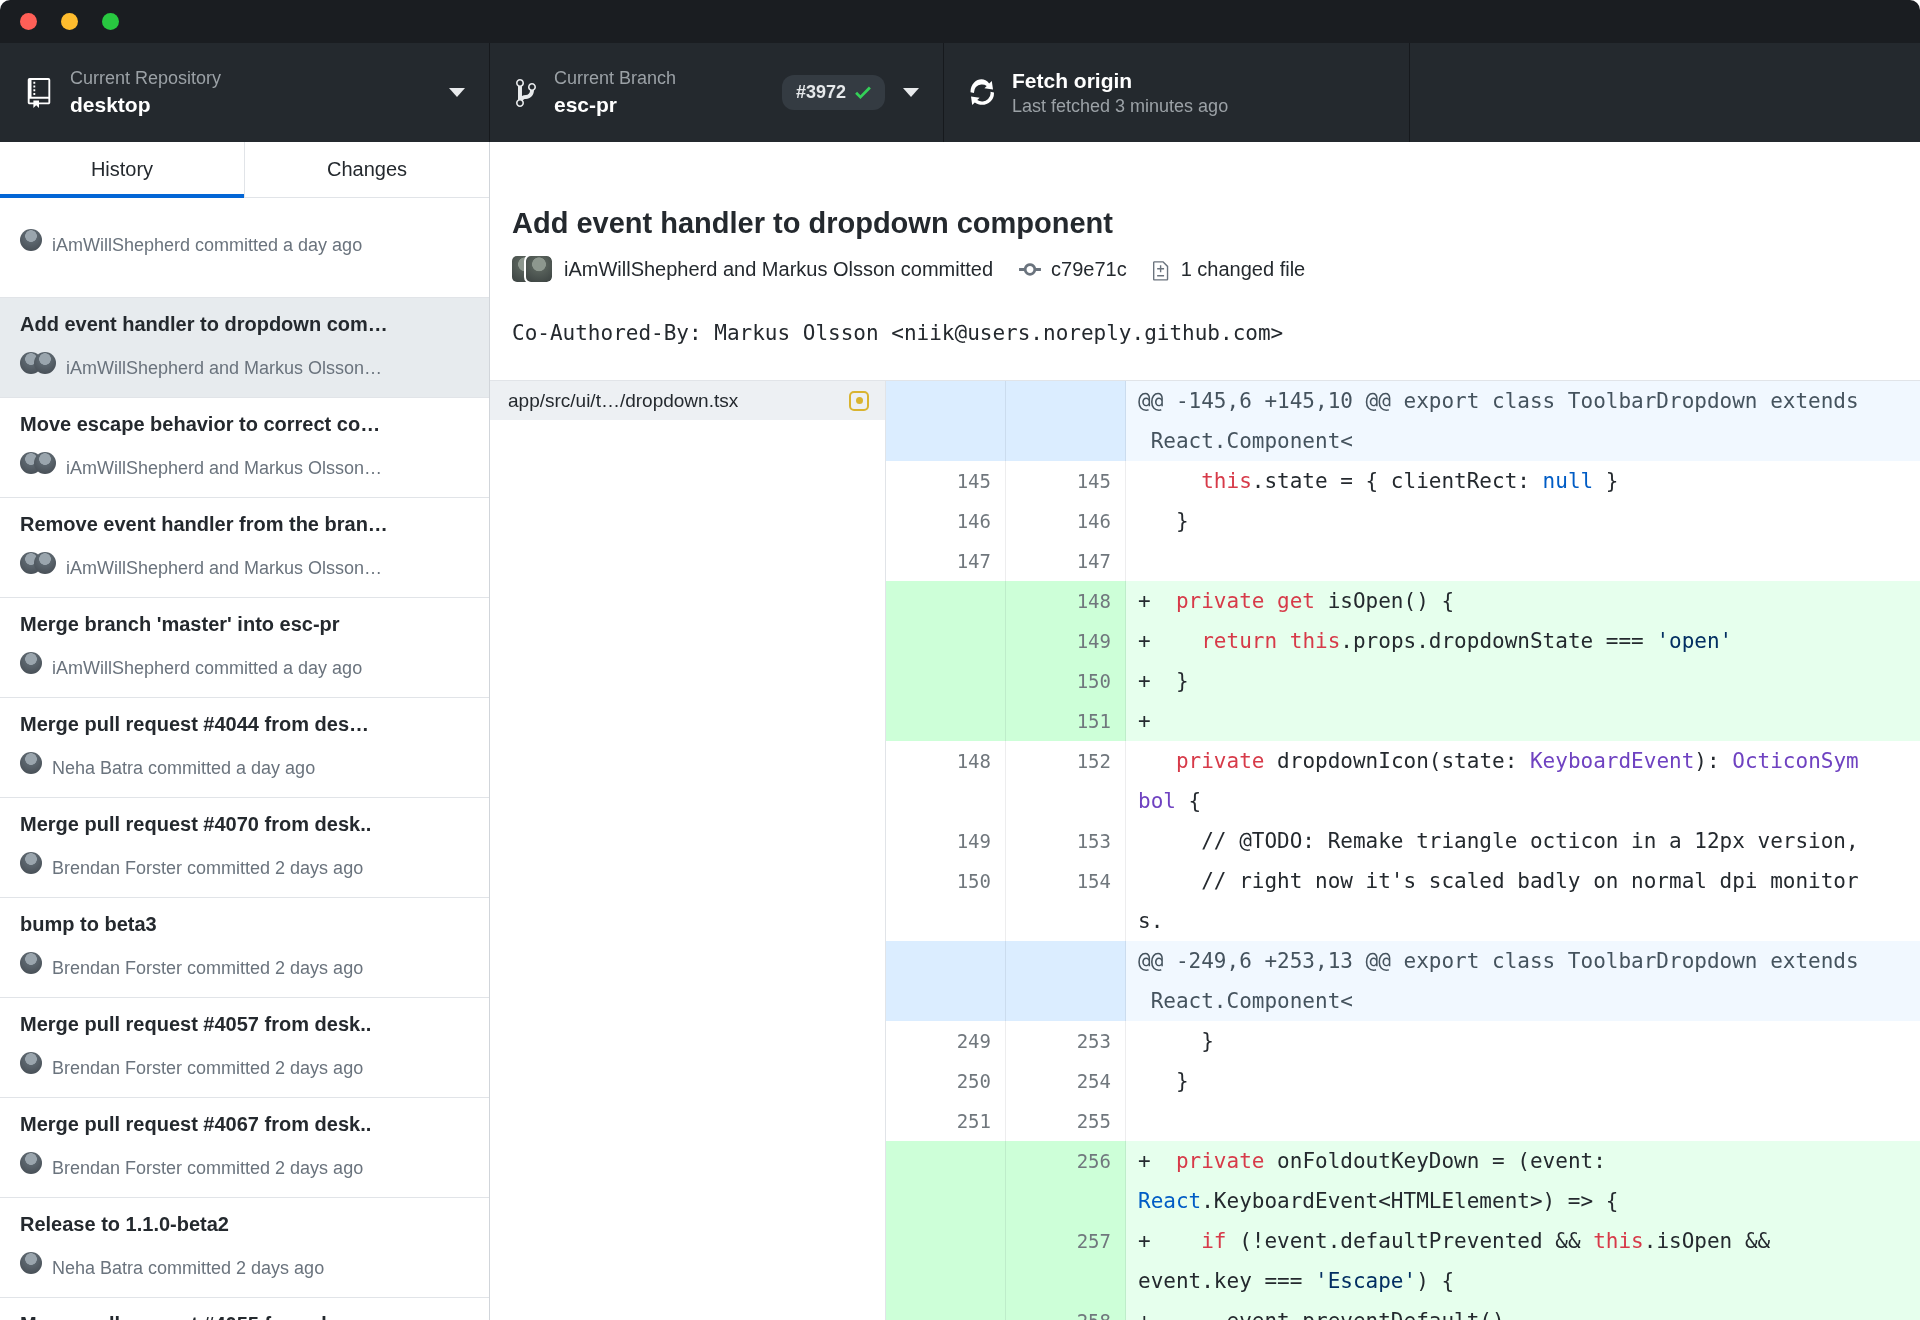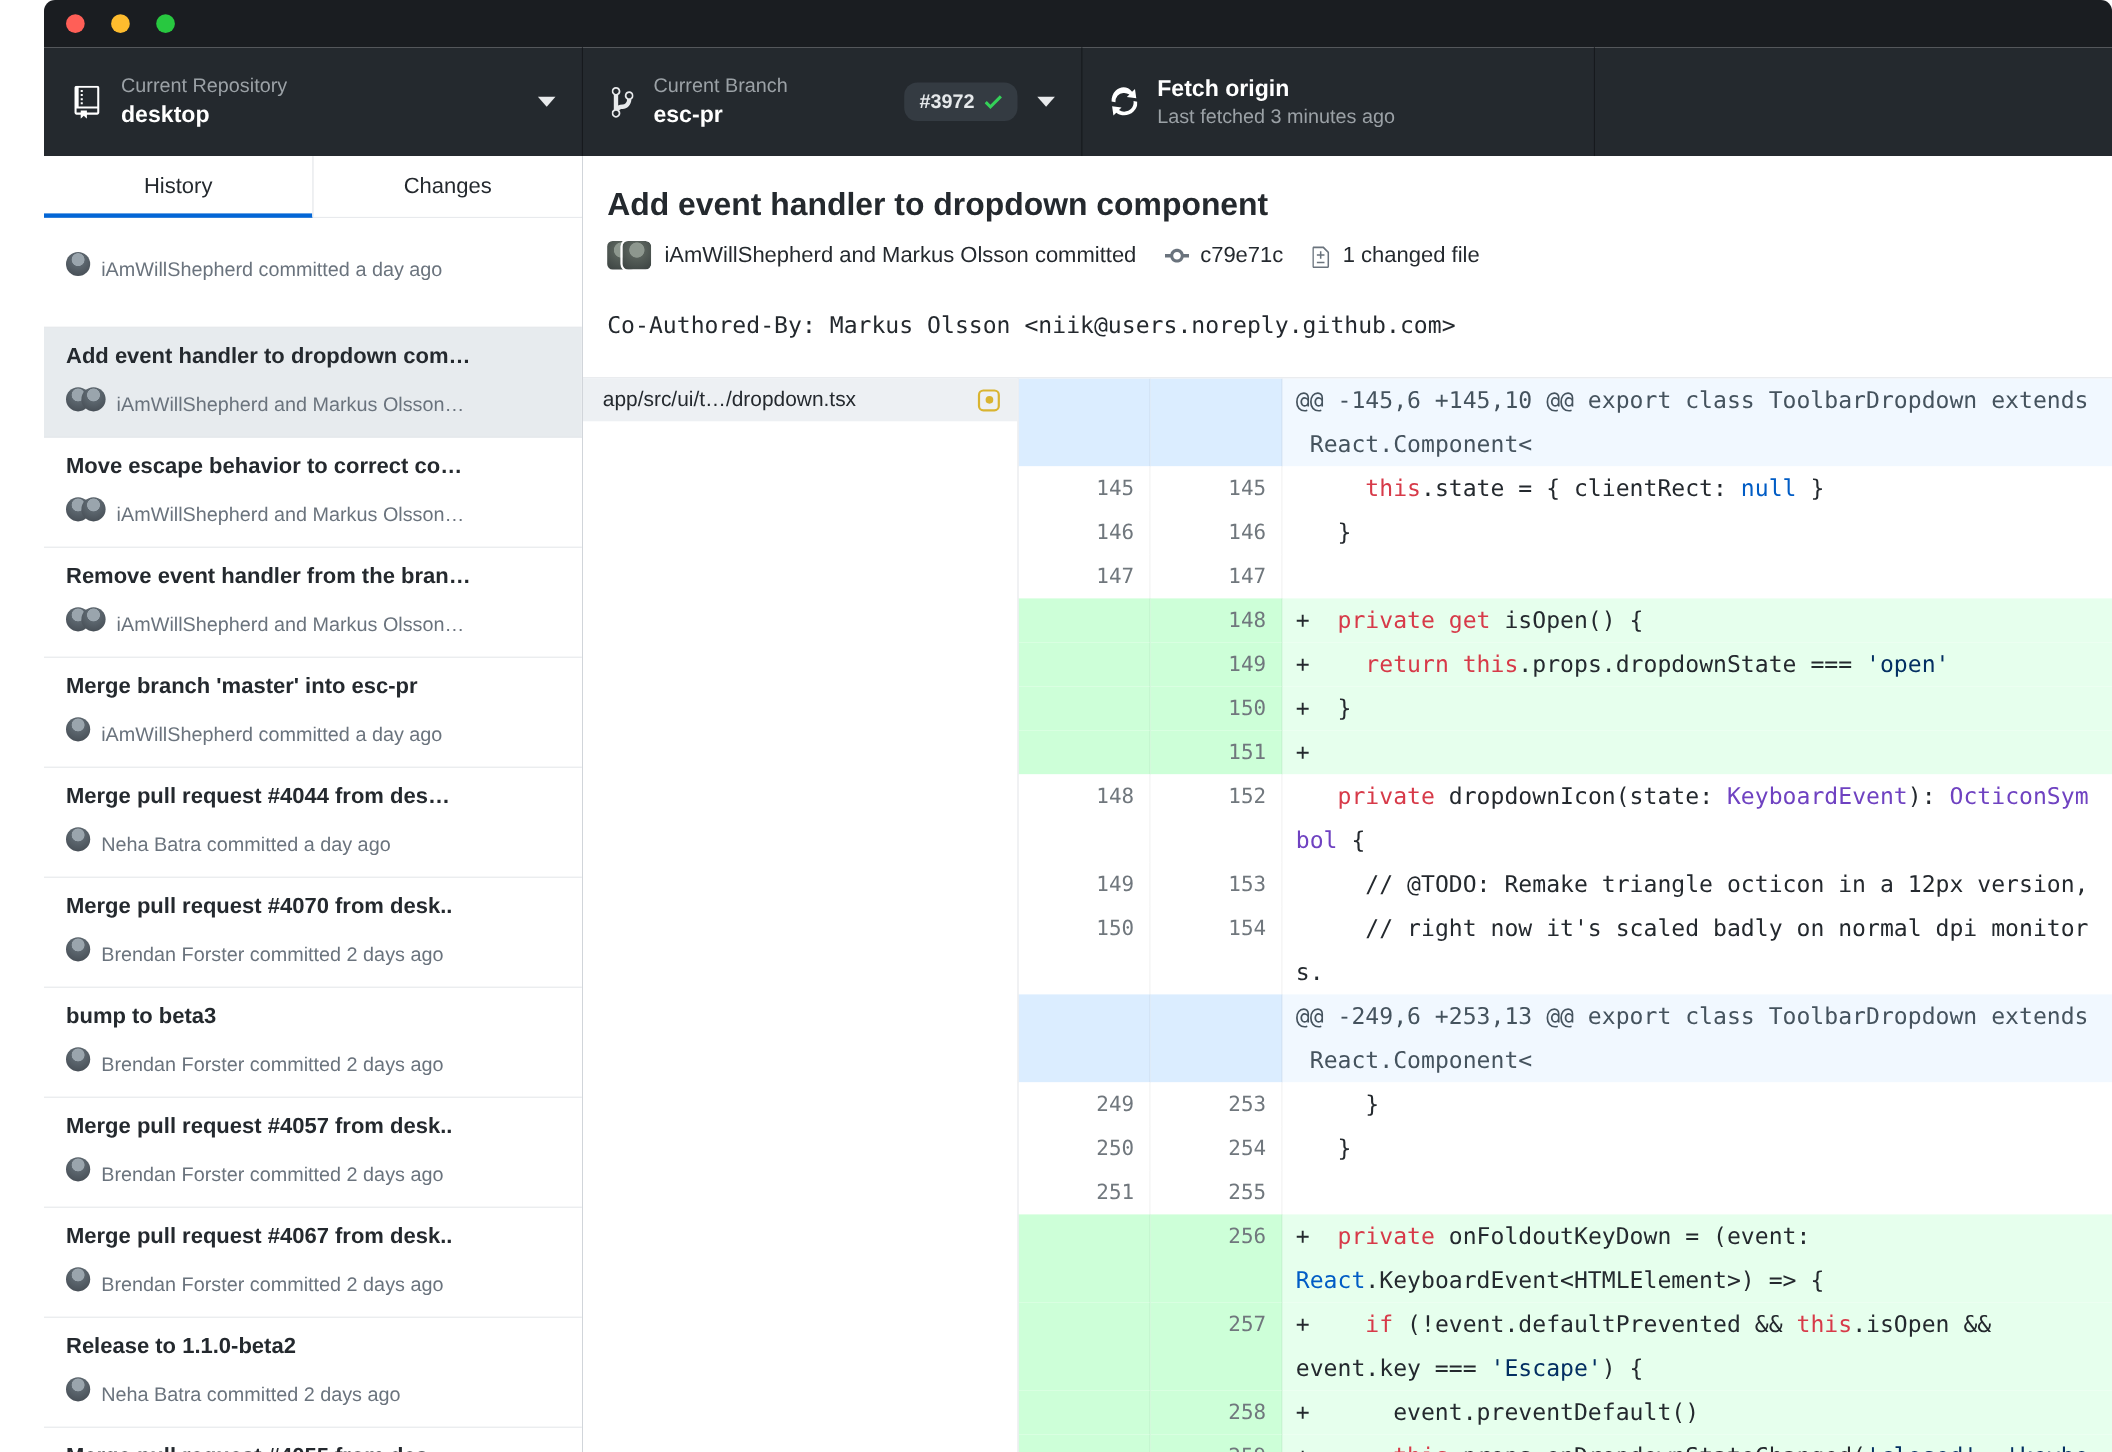--- a/index.html
+++ b/index.html
@@ -1,18 +1,18 @@
 <!DOCTYPE html>
 <html style="--accent: #0366d6; --added_bg: #e6ffed; --added_gutter_bg: #cdffd8; --hunk_bg: #f1f8ff; --hunk_gutter_bg: #dbedff; --keyword: #d73a49; --string: #032f62; --constant: #005cc5; --type: #6f42c1; --badge_check: #34d058; --modified_icon: #d9b430;"><head>
 <meta charset="utf-8">
 <style>
   * { margin:0; padding:0; box-sizing:border-box; }
   html,body { width:1920px; height:1320px; overflow:hidden; background:#000; }
   body { font-family:"Liberation Sans","DejaVu Sans",sans-serif; color:#24292e; }
-  .app { width:1920px; height:1320px; display:flex; flex-direction:column; background:#fff;padding-left:40px; }
+  .app { width:1920px; height:1320px; display:flex; flex-direction:column; background:#fff; }
 
   
   .titlebar { height:43px; background:#1a1d21; flex:0 0 auto; display:flex; align-items:center;
               border-radius:10px 10px 0 0; }
   .traffic-lights { display:flex; gap:24px; padding-left:20px; }
   .light { width:17px; height:17px; border-radius:50%; display:inline-block; cursor:pointer; }
   .light.red { background:#ff5f57; }
   .light.yellow { background:#febc2e; }
   .light.green { background:#28c840; }
 
@@ -52,21 +52,21 @@
   .ci-title { font-size:20px; font-weight:bold; color:#24292e; white-space:nowrap; overflow:hidden; }
   .ci-meta { display:flex; align-items:center; gap:10px; margin-top:11px; }
   .av { display:inline-block; width:22px; height:22px; border-radius:50%;
         background:radial-gradient(circle at 50% 32%, #9aa5ad 0 30%, #5c666e 33%, #40474e 100%); }
   .ci-avatars { display:flex; }
   .ci-avatars .av + .av { margin-left:-8px; }
   .ci-meta-text { font-size:18px; color:#6a737d; white-space:nowrap; overflow:hidden;margin-top:11px; }
 
   
   .main { flex:1; display:flex; flex-direction:column; min-width:0; min-height:0; background:#fff; }
-  .commit-header { flex:0 0 auto; padding:28px 22px 0 22px; height:118px; }
+  .commit-header { flex:0 0 auto; padding:28px 22px 0 22px; height:118px;margin-top:37px; }
   .commit-title { font-size:29px; font-weight:bold; color:#24292e; }
   .commit-meta { display:flex; align-items:center; margin-top:16px; font-size:20px; color:#24292e; }
   .avatar-stack { display:flex; margin-right:12px; }
   .avatar-sq { width:26px; height:26px; border-radius:5px;
                background:radial-gradient(circle at 50% 32%, #8d978e 0 30%, #57605a 33%, #3a4140 100%); }
   .avatar-sq + .avatar-sq { margin-left:-12px; outline:2px solid #fff; }
   .meta-icon { margin:0 10px 0 26px; display:flex; align-items:center; }
   .commit-description { flex:0 0 auto; height:84px; padding:24px 22px; border-bottom:1px solid #e1e4e8;
                         font-family:"DejaVu Sans Mono","Liberation Mono",monospace; font-size:21px;
                         color:#24292e; }

